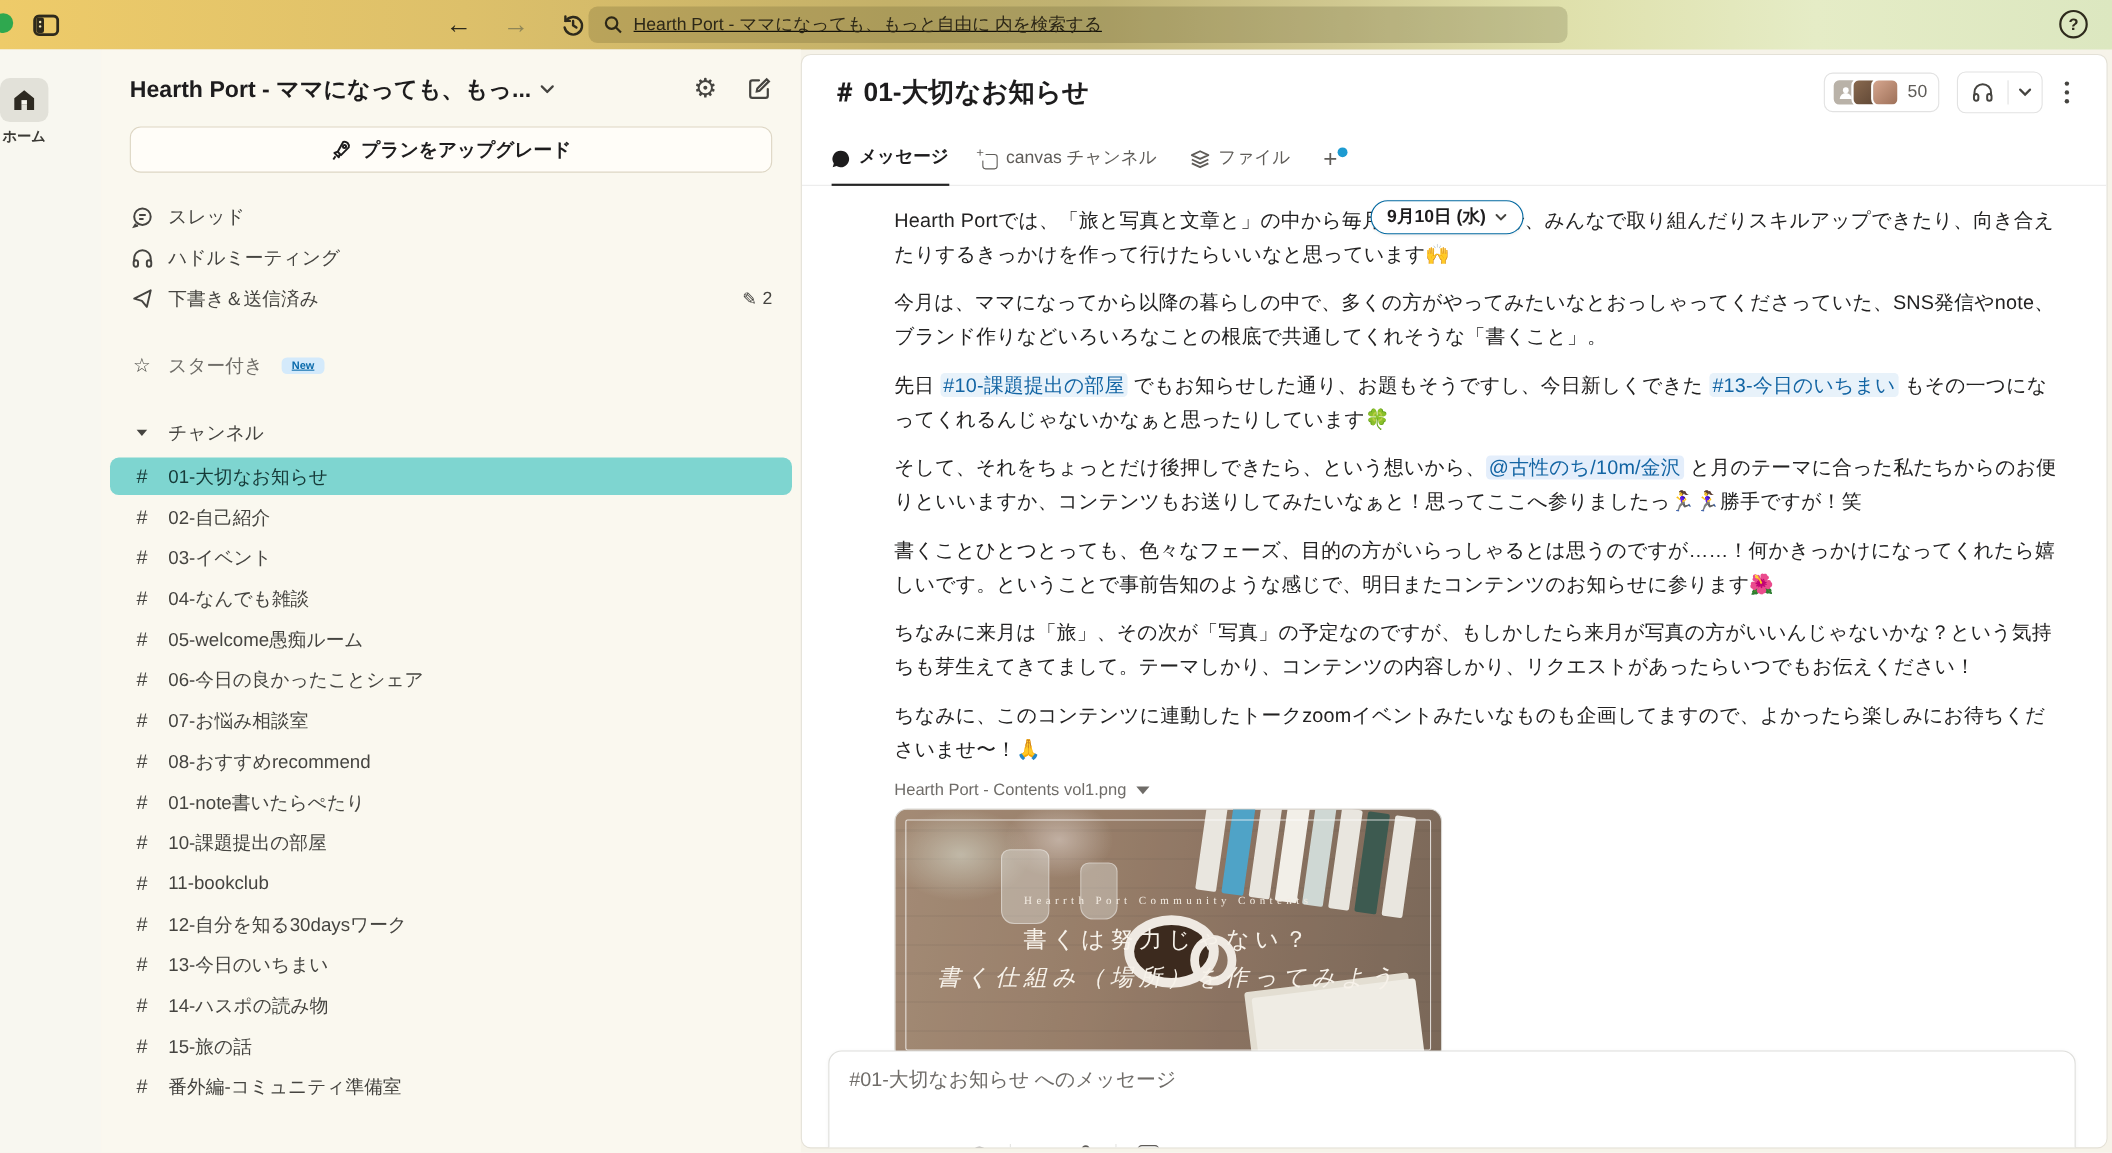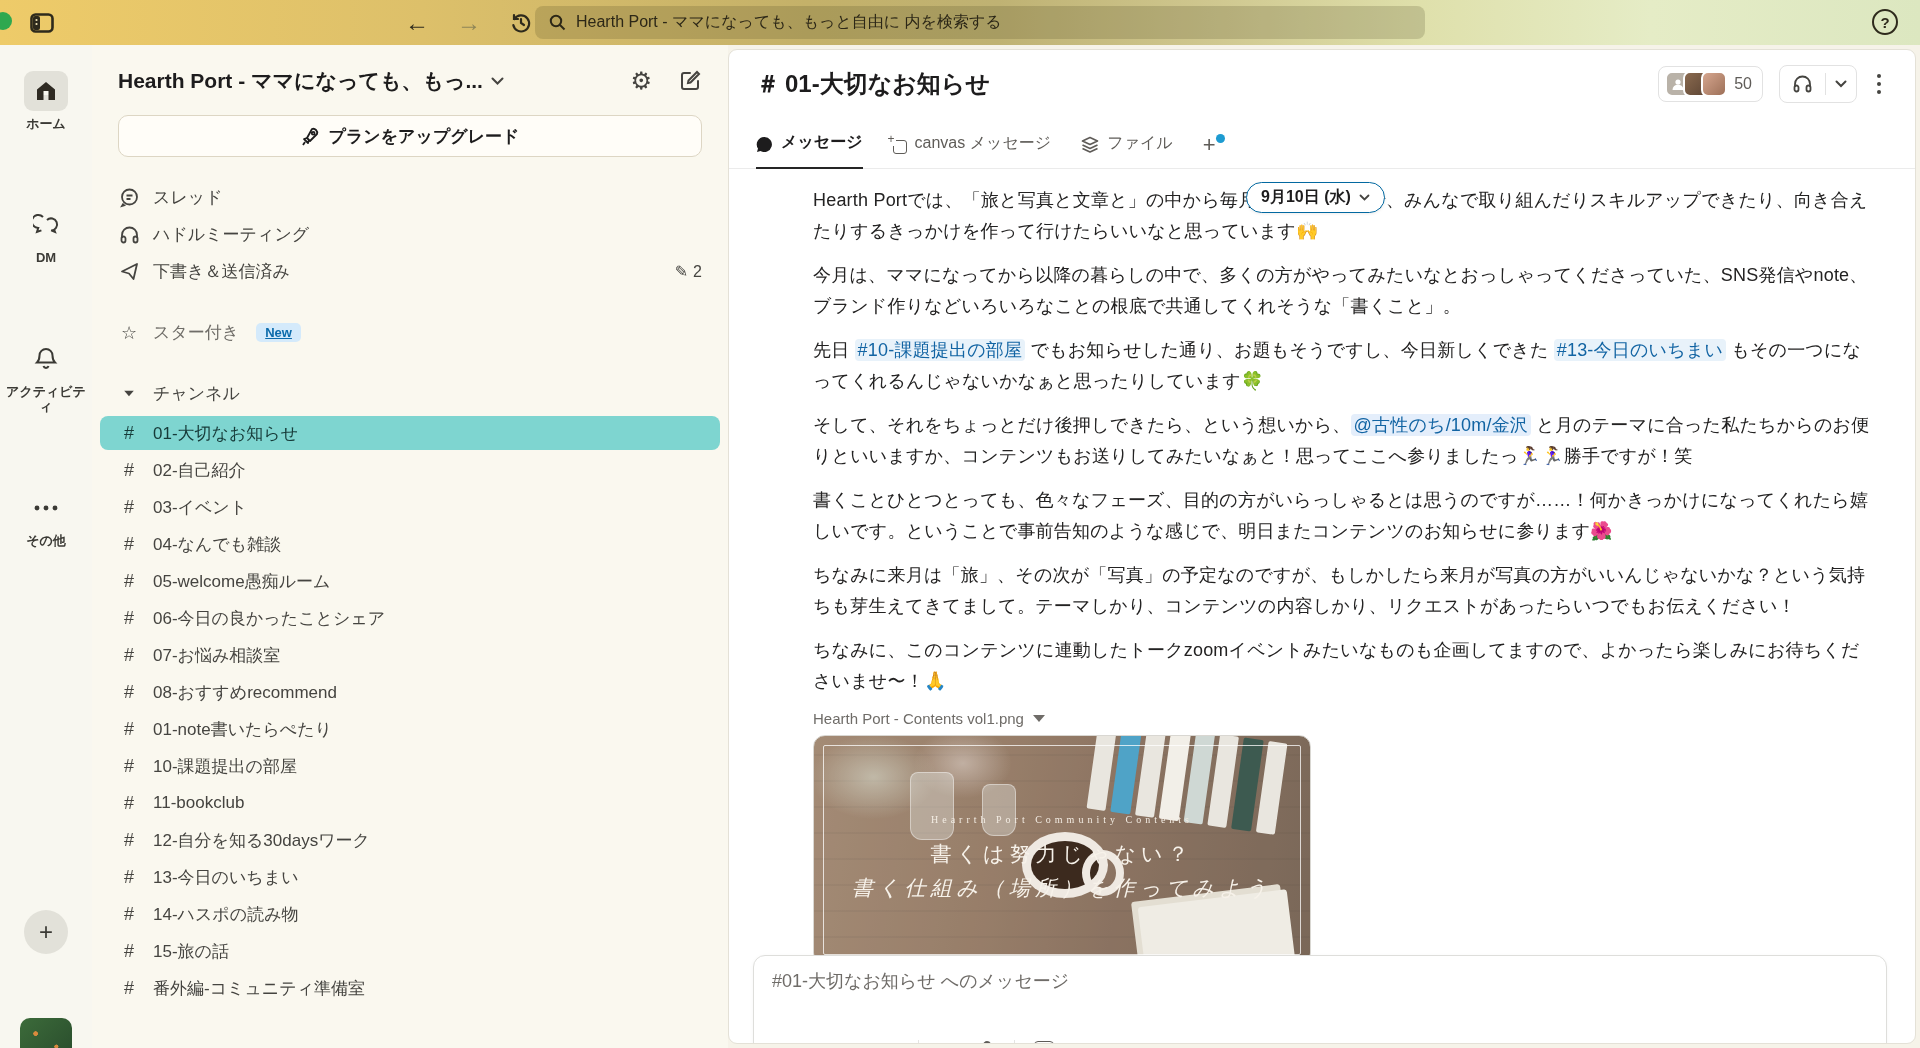--- a/index.html
+++ b/index.html
@@ -11,29 +11,29 @@
   .topbar { position:absolute; top:0; left:0; width:1920px; height:45px;
     background:linear-gradient(90deg,#eecb69 0%,#ddc06a 22%,#c4b169 42%,#bfb273 52%,#cfc78f 63%,#dfe0ab 74%,#e5ecc6 86%,#dce7c0 100%);
     display:flex; align-items:center; }
   .win-dot { position:absolute; left:-6px; top:12px; width:18px; height:18px; border-radius:50%; background:#2fa84f; }
   .tb-icon { color:#2e2a1c; display:flex; align-items:center; justify-content:center; }
   .sidebar-toggle { margin-left:30px; }
   .nav-arrows { position:absolute; left:405px; display:flex; gap:28px; align-items:center; }
   .arrow { font-size:24px; line-height:1; color:#2e2a1c; }
   .arrow.fwd { color:#8f8657; }
   .search-pill { position:absolute; left:535px; top:6px; width:890px; height:33px; border-radius:8px;
-    background:rgba(62,53,20,0.18); display:flex; align-items:center; padding:0 14px; gap:10px; }
+    background:rgba(62,53,20,0.18); display:flex; align-items:center; padding:0 14px; gap:10px;text-decoration:underline; }
   .search-pill span { font-size:16px; color:#2c2717; }
   .help-btn { position:absolute; right:22px; top:9px; width:26px; height:26px; border-radius:50%;
     border:2px solid #2e2a1c; color:#2e2a1c; font-weight:bold; font-size:15px;
     display:flex; align-items:center; justify-content:center; }
 
   
   .rail { position:absolute; left:0; top:45px; width:92px; bottom:0; background:#f8f7f0;
-    display:flex; flex-direction:column; align-items:center; color:#3b3a35;gap:48px; }
+    display:flex; flex-direction:row; color:#3b3a35;gap:48px; }
   .rail-item { display:flex; flex-direction:column; align-items:center; margin-top:26px; cursor:pointer; }
   .rail-icon-box { width:44px; height:40px; border-radius:9px; display:flex; align-items:center; justify-content:center; }
   .rail-item.active .rail-icon-box { background:#e2e1d9; }
   .rail-label { font-size:13px; margin-top:5px; color:#3b3a35; text-align:center; line-height:15px; font-weight:600; }
   .rail-spacer { flex:1; }
   .rail-plus { width:44px; height:44px; border-radius:50%; background:#e2e1d9; font-size:24px; color:#3b3a35;
     display:flex; align-items:center; justify-content:center; margin-bottom:16px; }
   .ws-avatar { width:52px; height:52px; border-radius:10px; margin-bottom:-22px;
     background:radial-gradient(circle at 30% 30%,#d98a3d 4%,transparent 5%),
                radial-gradient(circle at 70% 55%,#d98a3d 4%,transparent 5%),
@@ -47,21 +47,21 @@
   .sb-chevron { margin-left:8px; color:#454440; }
   .sb-header-icons { margin-left:auto; display:flex; gap:26px; align-items:center; color:#454440; }
   .gear-glyph { font-size:24px; line-height:1; }
   .upgrade-btn { margin:20px 26px 0 26px; height:42px; border:1px solid #ddd6c4; border-radius:10px; background:#fffdf8;
     display:flex; align-items:center; justify-content:center; gap:9px; font-size:17px; color:#1d1c1d; font-weight:600; }
   .sb-nav { margin-top:22px; }
   .sb-row { display:flex; align-items:center; gap:13px; padding:7px 26px; font-size:17px; }
   .sb-row .right { margin-left:auto; display:flex; align-items:center; gap:5px; color:#454440; font-size:16px; }
   .sb-row .nav-ic { width:22px; display:flex; justify-content:center; color:#454440; font-size:18px; }
   .sb-section { margin-top:24px; }
-  .badge-new { background:#d4eafb; color:#0b6bab; font-size:13px; font-weight:600; border-radius:5px; padding:2px 9px; margin-left:4px;text-decoration:underline; }
+  .badge-new { background:#d4eafb; color:#0b6bab; font-size:10px; font-weight:600; border-radius:5px; padding:2px 9px; margin-left:4px;text-decoration:underline; }
   .tri-down { width:0; height:0; border-left:6px solid transparent; border-right:6px solid transparent; border-top:7px solid #454440; display:inline-block; }
   .channels { margin-top:4px; }
   .channel { display:flex; align-items:center; gap:13px; margin:2px 8px 3px 8px; padding:5px 0 5px 18px;
     border-radius:8px; font-size:17px; color:#454440; height:34px; }
   .channel .hash { width:22px; text-align:center; font-size:18px; }
   .channel.selected { background:#7ed5d0; color:#163a38; font-weight:500; }
   .star-glyph { font-size:19px; color:#6f6d68; }
 
   
   .main { position:absolute; left:728px; top:49px; width:1188px; bottom:4px; background:#ffffff;
@@ -419,21 +419,21 @@
 
   <div class="tabs">
     <div class="tab active">
       <svg width="17" height="17" viewBox="0 0 17 17" fill="#1d1c1d">
           <path d="M8.5 1a7.5 7.5 0 1 1-4 13.9L1 16l1-3.4A7.5 7.5 0 0 1 8.5 1z"></path>
         </svg>
       <span>メッセージ</span>
     </div>
     <div class="tab">
       <span class="canvas-sq"></span>
-      <span>canvas メッセージ</span>
+      <span>canvas チャンネル</span>
     </div>
     <div class="tab">
       <svg width="18" height="18" viewBox="0 0 18 18" fill="none" stroke="#5f5c58" stroke-width="1.7" stroke-linejoin="round">
           <path d="M9 1.5l7.5 3.5L9 8.5 1.5 5z"></path>
           <path d="M1.5 9L9 12.5 16.5 9"></path>
           <path d="M1.5 12.5L9 16l7.5-3.5"></path>
         </svg>
       <span>ファイル</span>
     </div>
     <div class="tab-plus"><span>+</span><span class="dot"></span></div>

